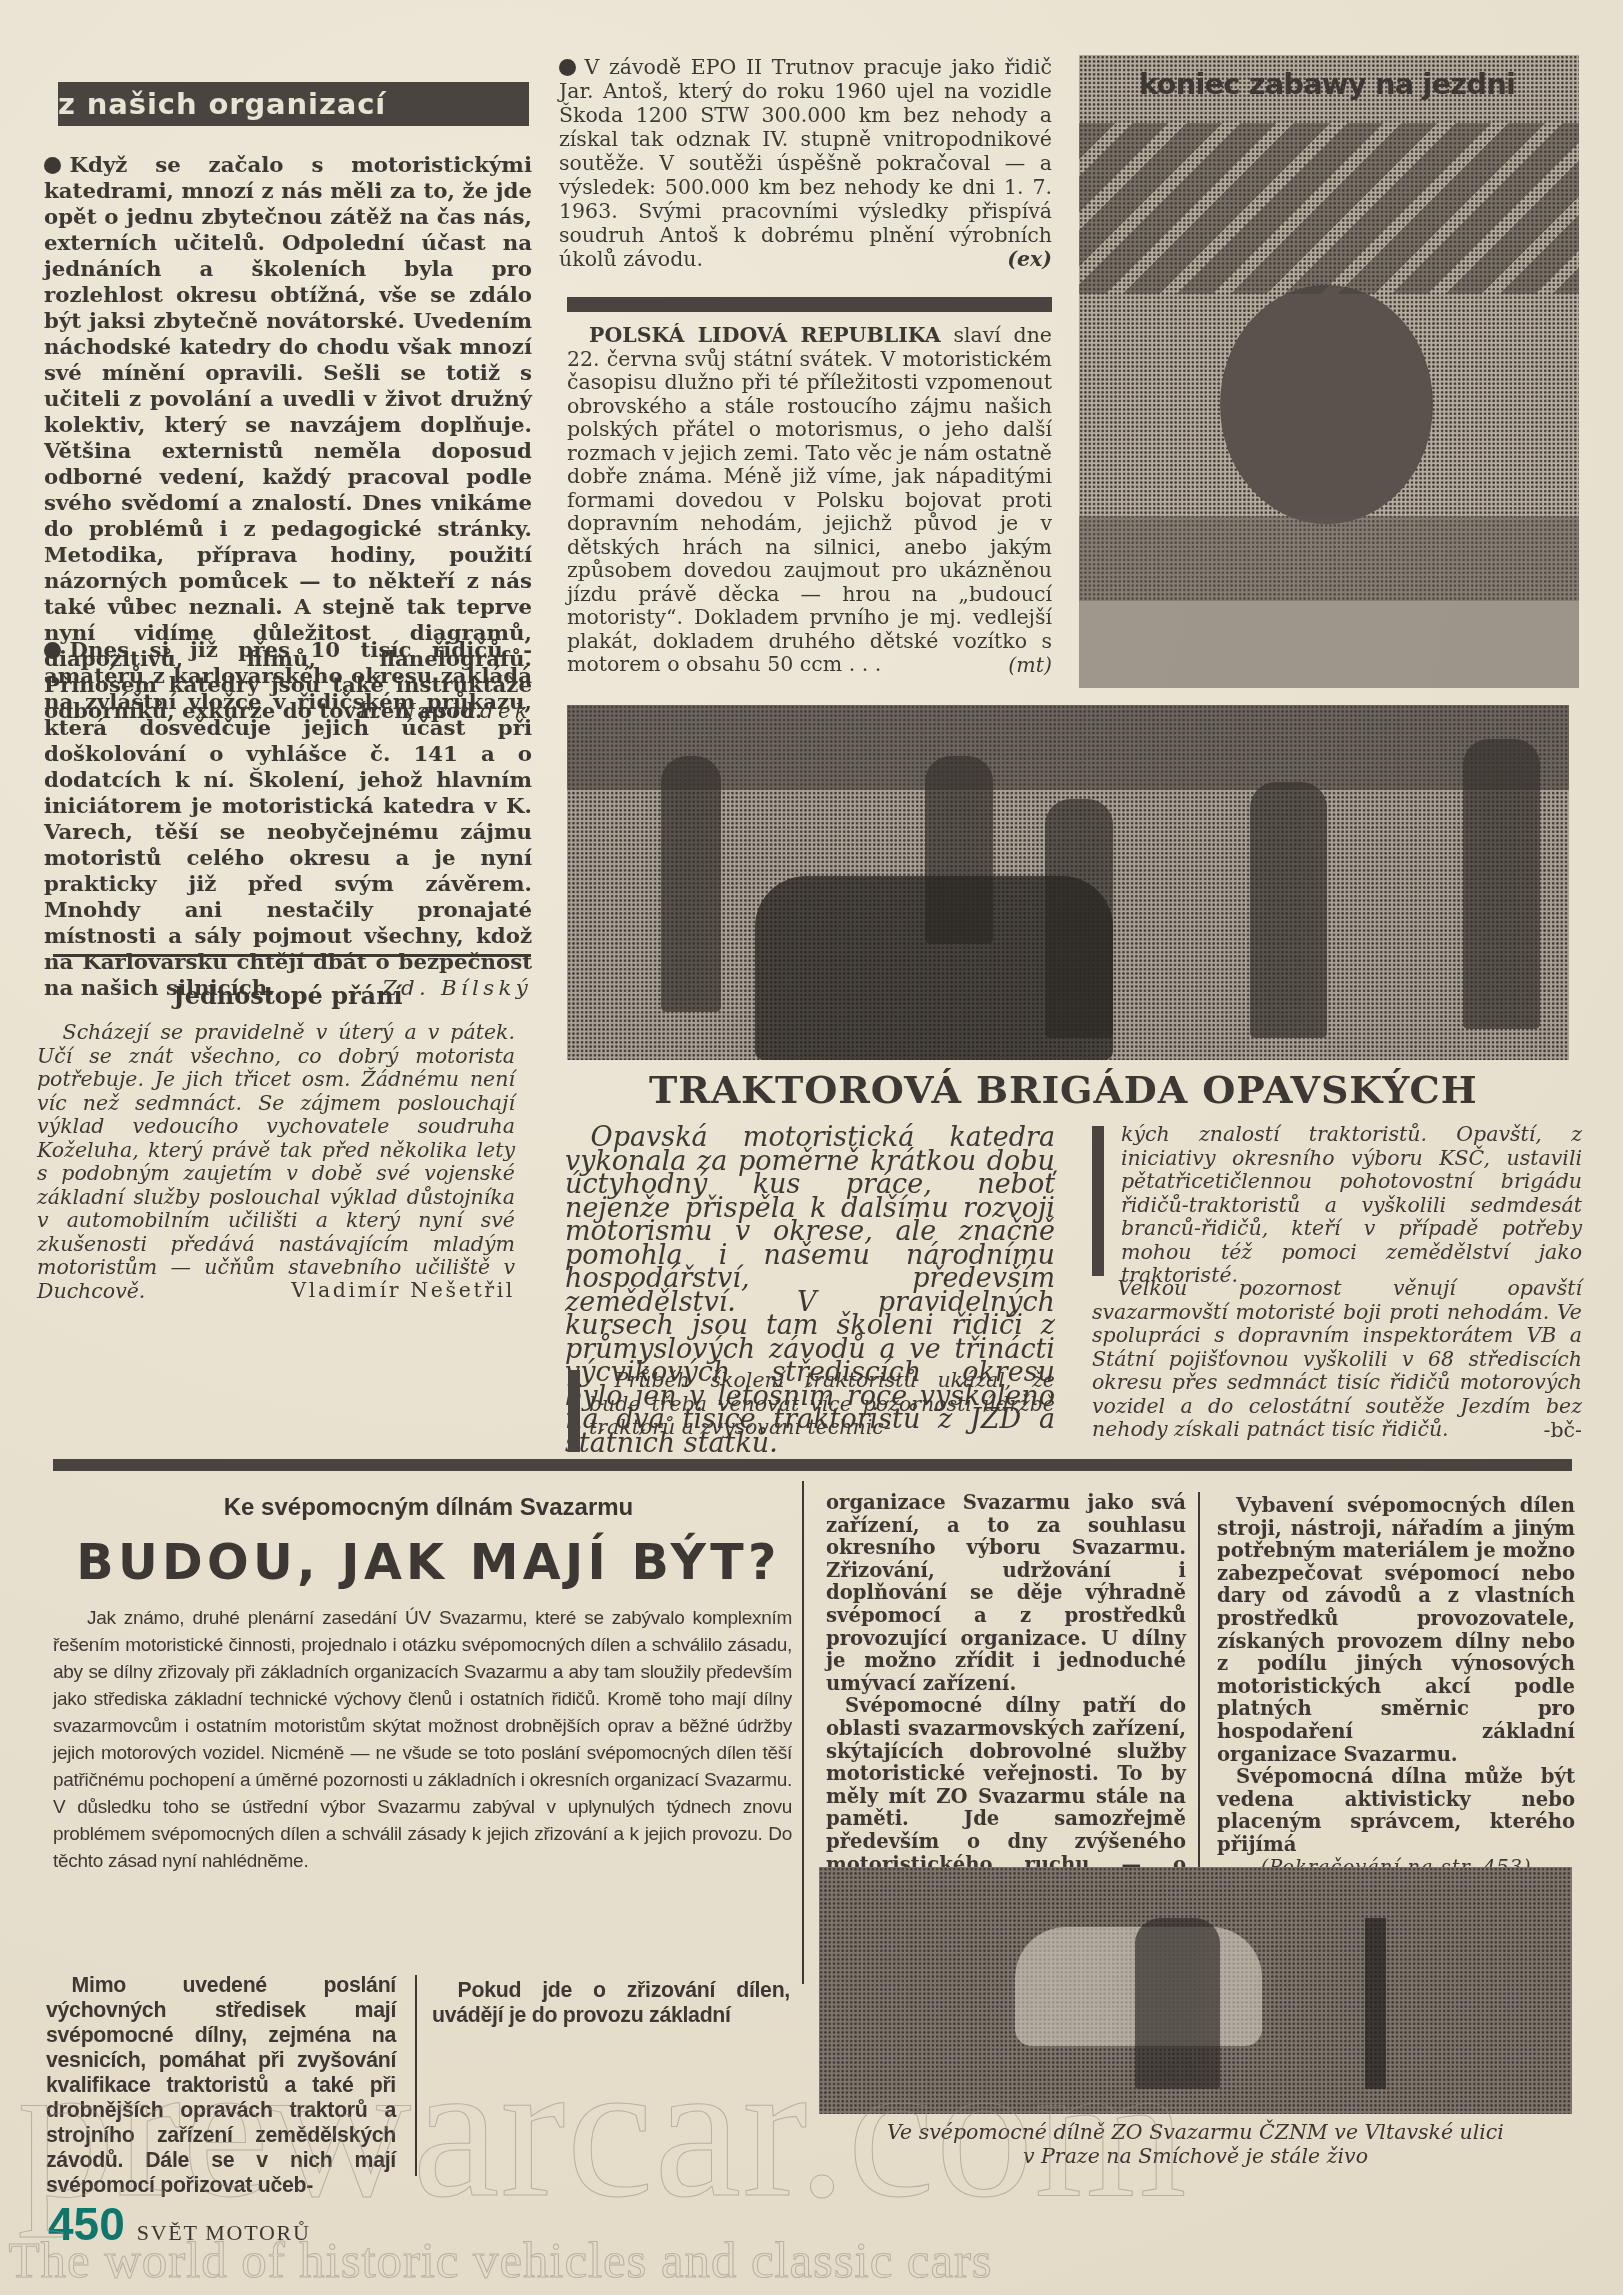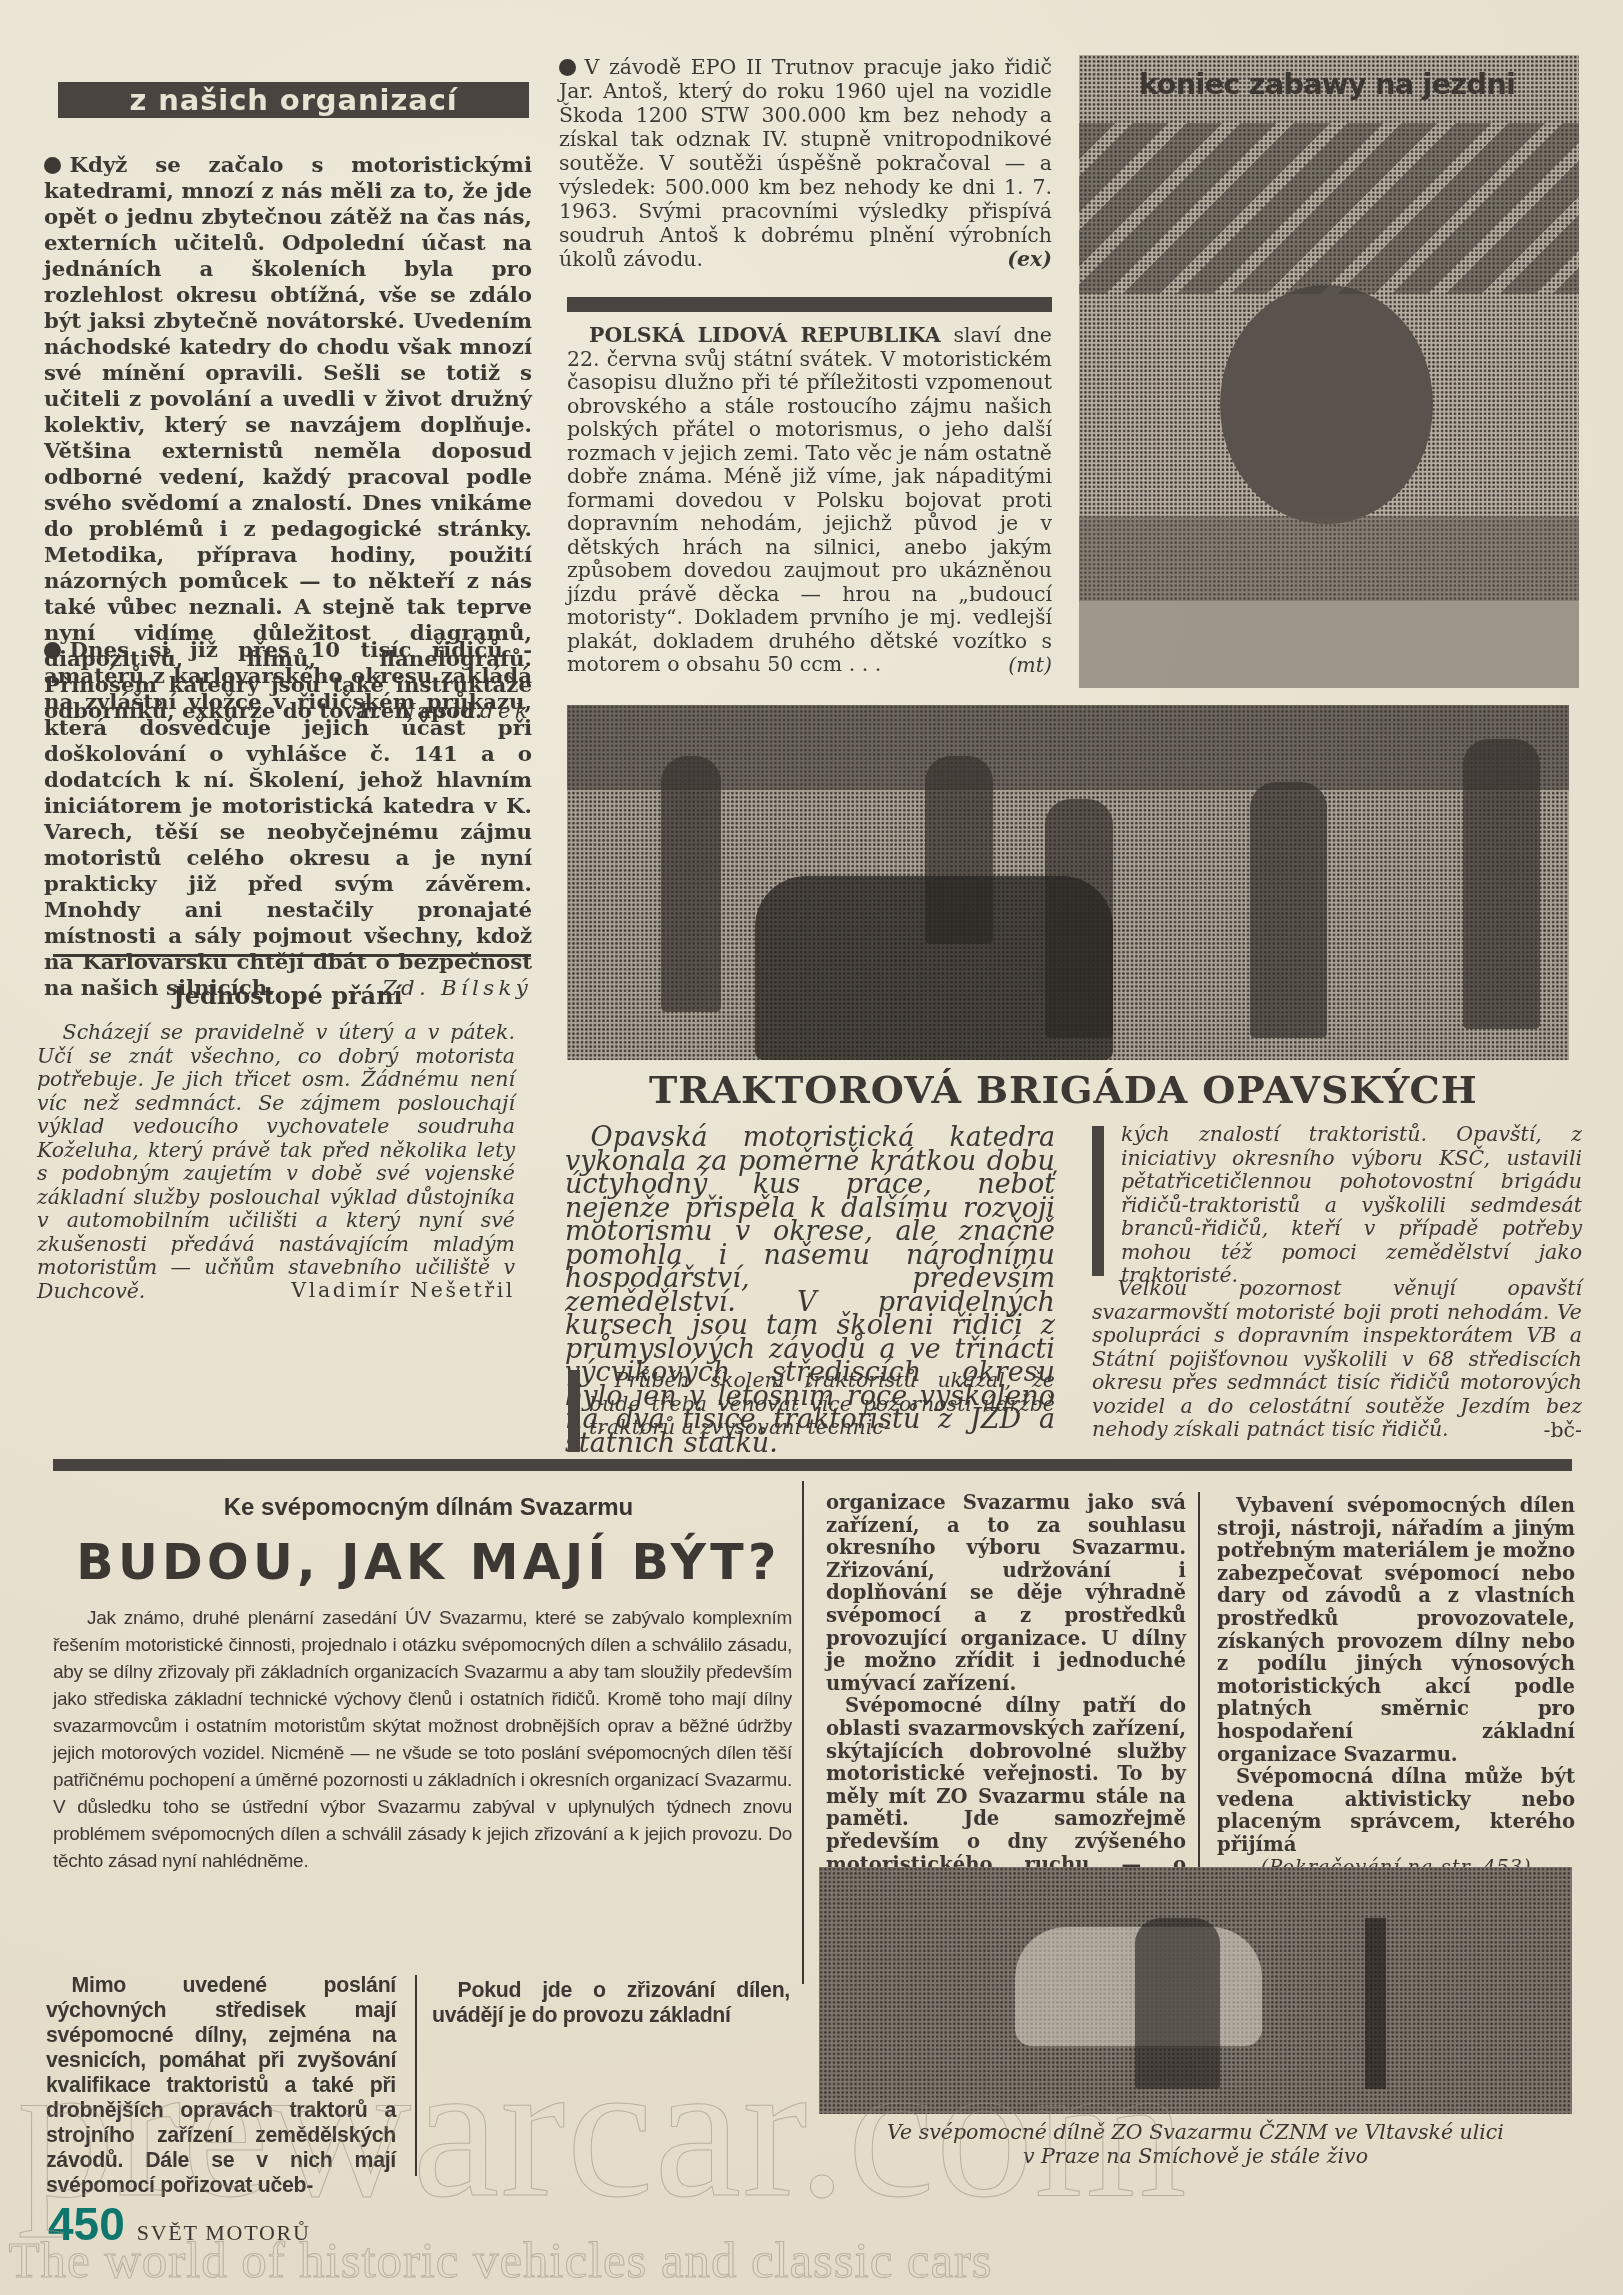--- a/index.html
+++ b/index.html
@@ -27,21 +27,21 @@
   .rule { background:#3d3833; }
   .watermark {
     font-family:"Liberation Serif", serif; color:transparent;
     -webkit-text-stroke:1px rgba(150,140,128,0.55);
     letter-spacing:0.9px; white-space:nowrap;
   }
 </style>
 </head>
 <body>
 
-<div class="abs banner-dark" style="left:58px; top:82px; width:471px; height:36px; display:flex; align-items:center; justify-content:center;">
+<div class="abs banner-dark" style="left:58px; top:82px; width:471px; height:44px; display:flex; align-items:center; ">
   <span style="color:#e9e3d3; font-family:'DejaVu Sans',sans-serif; font-weight:bold; font-size:29px; letter-spacing:0.9px; line-height:32px;">z našich organizací</span>
 </div>
 
 <div class="abs txt" style="left:44px; top:152px; width:488px;">
   <p><span class="bullet"></span><span>Když se začalo s motoristickými katedrami, mnozí z nás měli za to, že jde opět o jednu zbytečnou zátěž na čas nás, externích učitelů. Odpolední účast na jednáních a školeních byla pro rozlehlost okresu obtížná, vše se zdálo být jaksi zbytečně novátorské. Uvedením náchodské katedry do chodu však mnozí své mínění opravili. Sešli se totiž s učiteli z povolání a uvedli v život družný kolektiv, který se navzájem doplňuje. Většina externistů neměla doposud odborné vedení, každý pracoval podle svého svědomí a znalostí. Dnes vnikáme do problémů i z pedagogické stránky. Metodika, příprava hodiny, použití názorných pomůcek — to někteří z nás také vůbec neznali. A stejně tak teprve nyní vidíme důležitost diagramů, diapozitivů, filmů, flanelografů. Přínosem katedry jsou také instruktáže odborníků, exkurze do továren apod.</span>
   <span class="sig" style="margin-top:-25.6px;">F. Nesládek</span></p>
 </div>
 
 <div class="abs txt" style="left:44px; top:637px; width:488px;">
   <p><span class="bullet"></span><span>Dnes si již přes 10 tisíc řidičů - amatérů z karlovarského okresu zakládá na zvláštní vložce v řidičském průkazu, která dosvědčuje jejich účast při doškolování o vyhlášce č. 141 a o dodatcích k ní. Školení, jehož hlavním iniciátorem je motoristická katedra v K. Varech, těší se neobyčejnému zájmu motoristů celého okresu a je nyní prakticky již před svým závěrem. Mnohdy ani nestačily pronajaté místnosti a sály pojmout všechny, kdož na Karlovarsku chtějí dbát o bezpečnost na našich silnicích.</span>

